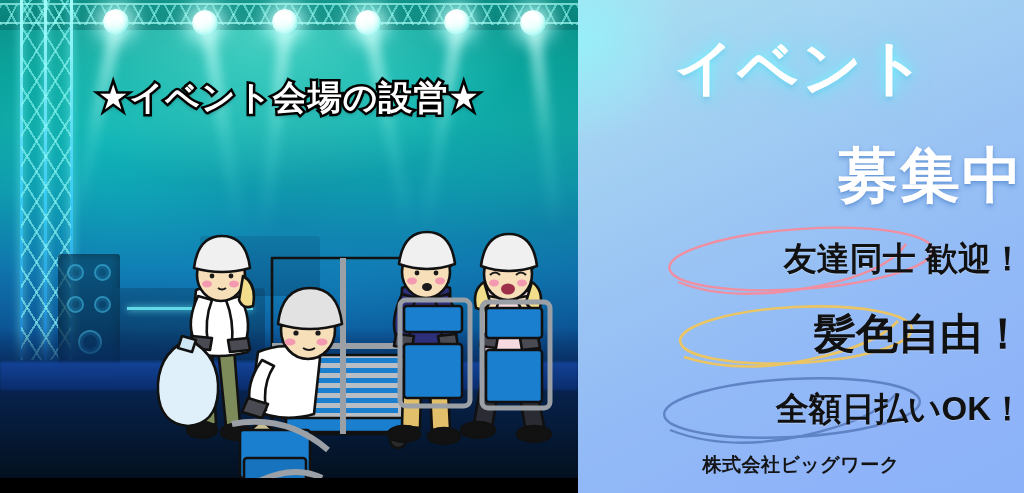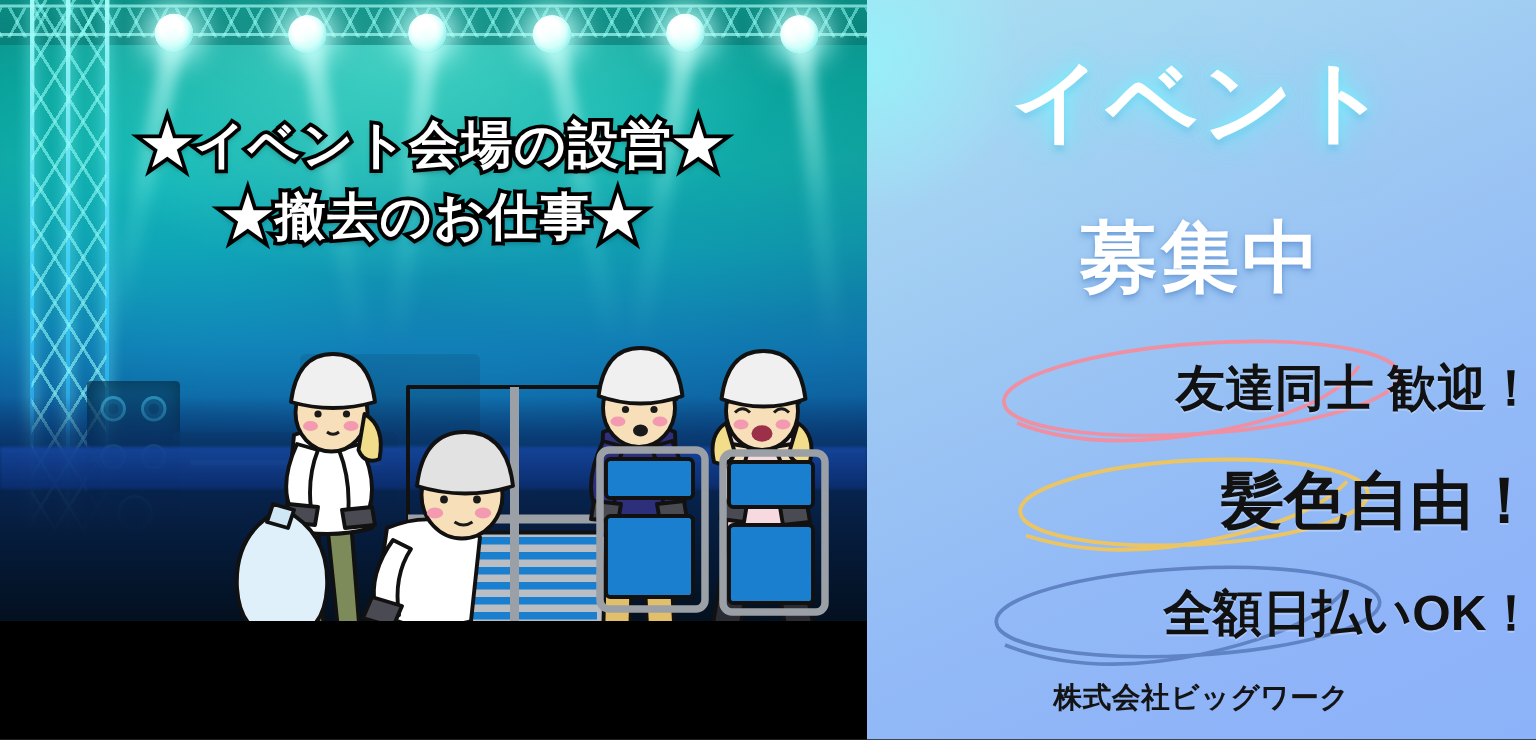--- a/index.html
+++ b/index.html
@@ -8,35 +8,34 @@
     width:1024px; height:493px; overflow:hidden;
     background:#000;
     font-family:"Liberation Sans","DejaVu Sans",sans-serif;
   }
   #banner{
     position:relative; width:1024px; height:493px; overflow:hidden;
   }
 
   
   #stage{
-    position:absolute; left:0; top:0; width:578px; height:414px;
+    position:absolute; left:0; top:0; width:578px; height:478px;
     overflow:hidden;
     background:
       radial-gradient(ellipse 420px 260px at 46% 6%, rgba(120,255,235,.55) 0%, rgba(0,190,185,0) 62%),
       linear-gradient(180deg,
         #0d8f88 0%,
         #0a9a92 14%,
         #109c9a 26%,
         #0f8fa6 40%,
         #0f6fa8 56%,
         #0b4d8e 70%,
         #093a6e 80%,
         #061f42 90%,
         #041021 100%);
-    font-family: Liberation Serif, serif;
   }
   
   #stage .haze{
     position:absolute; inset:0;
     background:
       radial-gradient(ellipse 300px 220px at 18% 30%, rgba(0,240,230,.28), rgba(0,0,0,0) 70%),
       radial-gradient(ellipse 340px 200px at 72% 22%, rgba(0,225,225,.22), rgba(0,0,0,0) 70%),
       radial-gradient(ellipse 500px 160px at 50% 62%, rgba(10,120,190,.30), rgba(0,0,0,0) 75%);
     mix-blend-mode:screen;
   }
@@ -150,22 +149,23 @@
       0 3px 4px rgba(60,120,200,.35);
     margin-top: 32px;
   }
   #t-staff{
     top:84px; font-size:54px; letter-spacing:1px; line-height:1;
     background:linear-gradient(180deg,#ffffff 0%,#ffffff 58%,#e3efff 78%,#cfe2ff 100%);
     -webkit-background-clip:text; background-clip:text; color:transparent;
     filter:drop-shadow(0 3px 4px rgba(70,125,200,.45));
   }
   #t-boshu{
-    top:146px; font-size:52px; letter-spacing:2px; line-height:1;
+    top:146px; font-size:60px; letter-spacing:2px; line-height:1;
     text-shadow:0 3px 5px rgba(70,125,200,.5), 0 1px 2px rgba(80,130,200,.4);
+    text-align:right;
   }
 
   
   .feature{
     position:absolute; left:0; width:446px; height:66px;
   }
   .feature .txt{
     position:absolute; left:0; width:446px; text-align:right;
     color:#111111; font-weight:700; font-size:33px; line-height:66px;
     white-space:nowrap; z-index:2;
@@ -386,21 +386,20 @@
 
         <g>
           <rect class="ol blue" x="486" y="308" width="56" height="30" rx="3"></rect>
           <rect class="ol blue" x="486" y="350" width="56" height="52" rx="3"></rect>
           <rect x="482" y="302" width="68" height="106" rx="6" fill="none" stroke="#9aa0a6" stroke-width="5"></rect>
         </g>
       </g>
     </svg>
 
     <div class="stage-head" id="head-l1">★イベント会場の設営★</div>
-    <div class="stage-head" id="head-l2">★撤去のお仕事★</div>
   </div>
 
   <div id="panel">
 
     <div class="p-title" id="t-event">イベント</div>
     <div class="p-title" id="t-boshu">募集中</div>
 
     <div class="feature" id="f1">
       <svg width="446" height="66">
         <ellipse id="sc1a" cx="223" cy="33" rx="132" ry="30" fill="none" stroke-width="2.4" transform="rotate(-4 223 33)" stroke="#ef8fa1"></ellipse>

